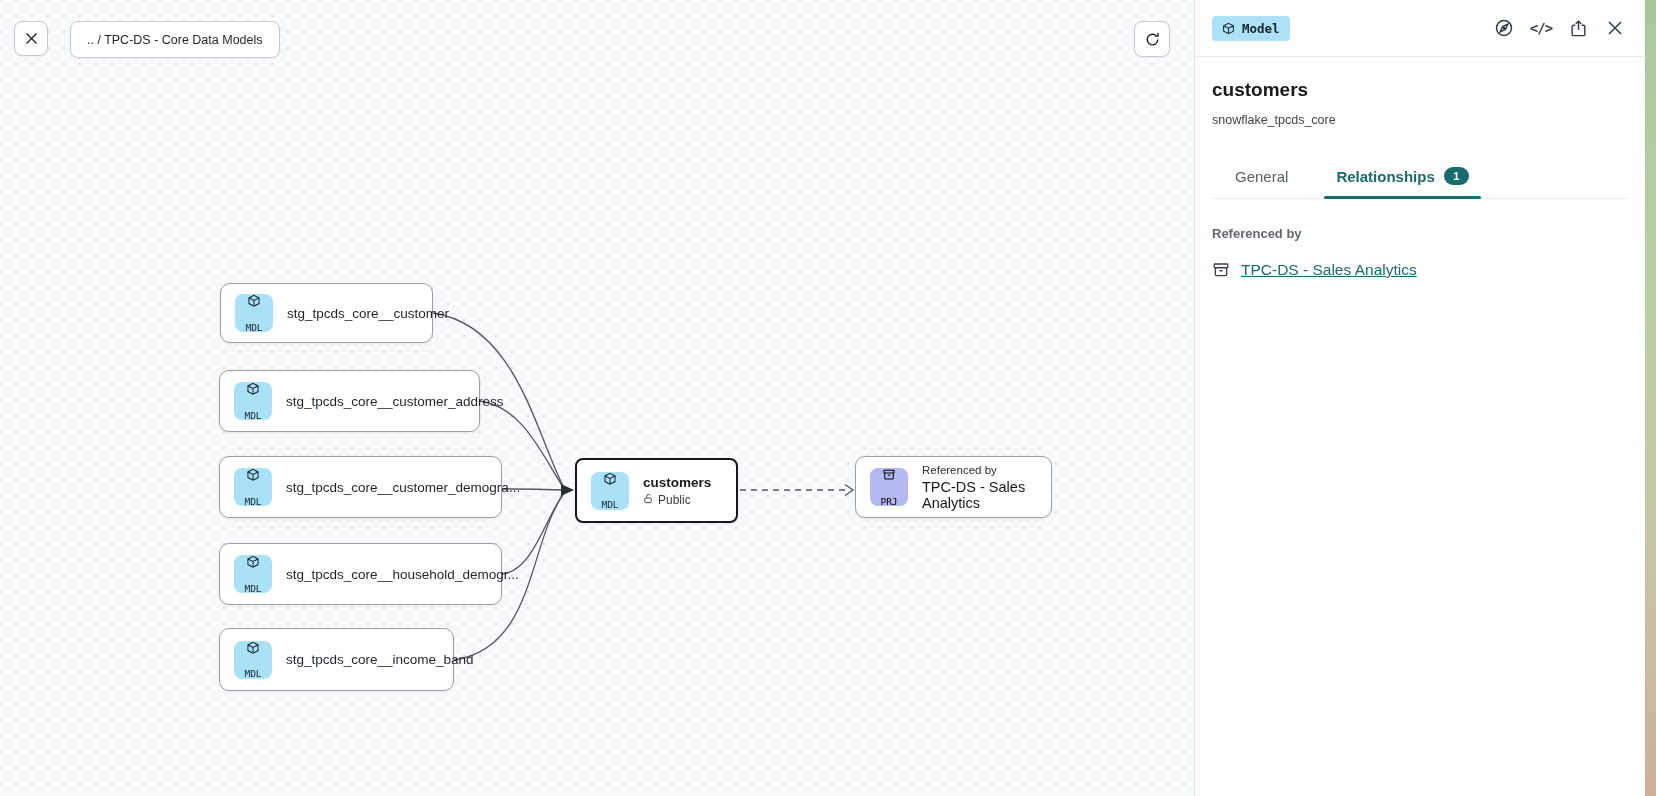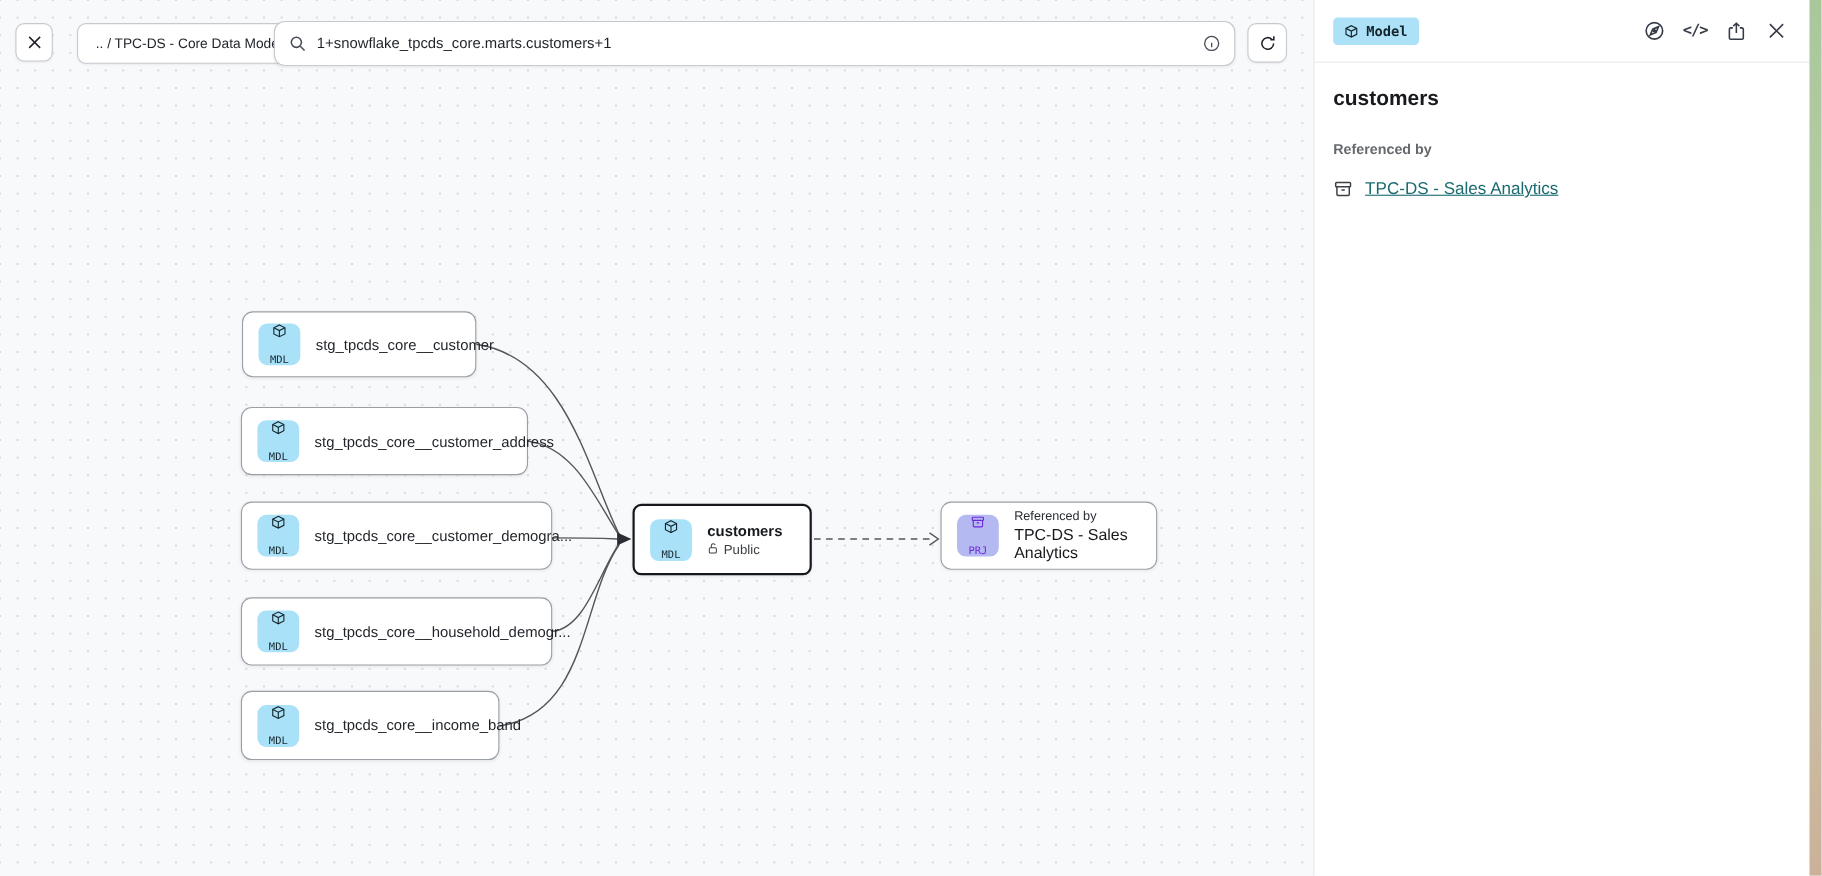--- a/index.html
+++ b/index.html
@@ -31,21 +31,21 @@
   .icon { display:inline-flex; align-items:center; justify-content:center; color:#4a5058; }
 
   
   .node { position:absolute; background:#fff; border:1px solid #9aa0a6; border-radius:10px;
     display:flex; align-items:center; padding:0 14px; gap:14px;
     box-shadow:0 1px 3px rgba(20,24,28,.07); cursor:pointer; }
   .node.selected { border:2px solid #16181d; border-radius:8px; }
   .badge-sq { width:38px; height:38px; border-radius:8px; flex:0 0 auto;
     display:flex; flex-direction:column; align-items:center; justify-content:center; gap:15px; }
   .badge-mdl { background:#a9e2f8; color:#17262e; }
-  .badge-prj { background:#b5b9f2; color:#6d28d9; }
+  .badge-prj { background:#b5b9f2; color:#000000; }
   .badge-sq .btxt { font-family:"DejaVu Sans Mono", monospace; font-size:9.5px; line-height:1; }
   .node-label { font-size:13.5px; color:#1f2328; white-space:nowrap; }
   .node-col { display:flex; flex-direction:column; gap:3px; }
   .node-title { font-size:13.5px; font-weight:600; color:#17191c; }
   .node-sub { display:flex; align-items:flex-start; gap:4px; font-size:12px; color:#3c4043; }
   .node-over { font-size:11.5px; color:#2a2e33; }
   .node-main { font-size:14.5px; color:#17191c; }
 
   
   .panel { position:absolute; left:1194px; top:0; width:451px; height:796px; background:#fff;
@@ -193,35 +193,20 @@
   <div class="tbtn close-btn">
     <svg width="15" height="15" viewBox="0 0 24 24" fill="none" stroke="#1f2328" stroke-width="2.2">
         <path d="M4 4l16 16M20 4L4 20"></path>
       </svg>
   </div>
 
   <div class="tbtn crumb-btn">
     <span>.. / TPC-DS - Core Data Models</span>
   </div>
 
-  <div class="search-box">
-    <span class="icon">
-      <svg width="17" height="17" viewBox="0 0 24 24" fill="none" stroke="#474d55" stroke-width="2">
-          <circle cx="10.5" cy="10.5" r="6.5"></circle>
-          <path d="M15.5 15.5 21 21"></path>
-        </svg>
-    </span>
-    <input type="text" value="1+snowflake_tpcds_core.marts.customers+1" style="">
-    <span class="icon">
-      <svg width="17" height="17" viewBox="0 0 24 24" fill="none" stroke="#474d55" stroke-width="1.7">
-          <circle cx="12" cy="12" r="9"></circle>
-          <path d="M12 11v6M12 7.2v.2"></path>
-        </svg>
-    </span>
-  </div>
 
   <div class="tbtn refresh-btn">
     <svg width="17" height="17" viewBox="0 0 24 24" fill="none" stroke="#1f2328" stroke-width="2">
         <path d="M19.5 12a7.5 7.5 0 1 1-2.2-5.3"></path>
         <path d="M19.8 2.8v4.4h-4.4" stroke-width="2" fill="none"></path>
       </svg>
   </div>
 </div>
 
 <div class="panel">
@@ -254,21 +239,31 @@
       <span class="hicon">
         <svg width="18" height="18" viewBox="0 0 24 24" fill="none" stroke="currentColor" stroke-width="2">
             <path d="M4 4l16 16M20 4L4 20"></path>
           </svg>
       </span>
     </div>
   </div>
 
   <div class="panel-body">
     <div class="panel-title">customers</div>
-
+    <div class="panel-sub">snowflake_tpcds_core</div>
+
+    <div class="tabs">
+      <div class="tab">
+        <span>General</span>
+      </div>
+      <div class="tab active">
+        <span>Relationships</span>
+        <span class="tab-count">1</span>
+      </div>
+    </div>
 
     <div class="section-label">Referenced by</div>
 
     <div class="ref-link-row">
       <svg width="18" height="18" viewBox="0 0 24 24" fill="none" stroke="#3b4046" stroke-width="1.8">
           <rect x="3" y="4" width="18" height="5" rx="1"></rect>
           <path d="M4.5 9v9a1.5 1.5 0 0 0 1.5 1.5h12A1.5 1.5 0 0 0 19.5 18V9M10 13h4"></path>
         </svg>
       <a class="ref-link">TPC-DS - Sales Analytics</a>
     </div>

